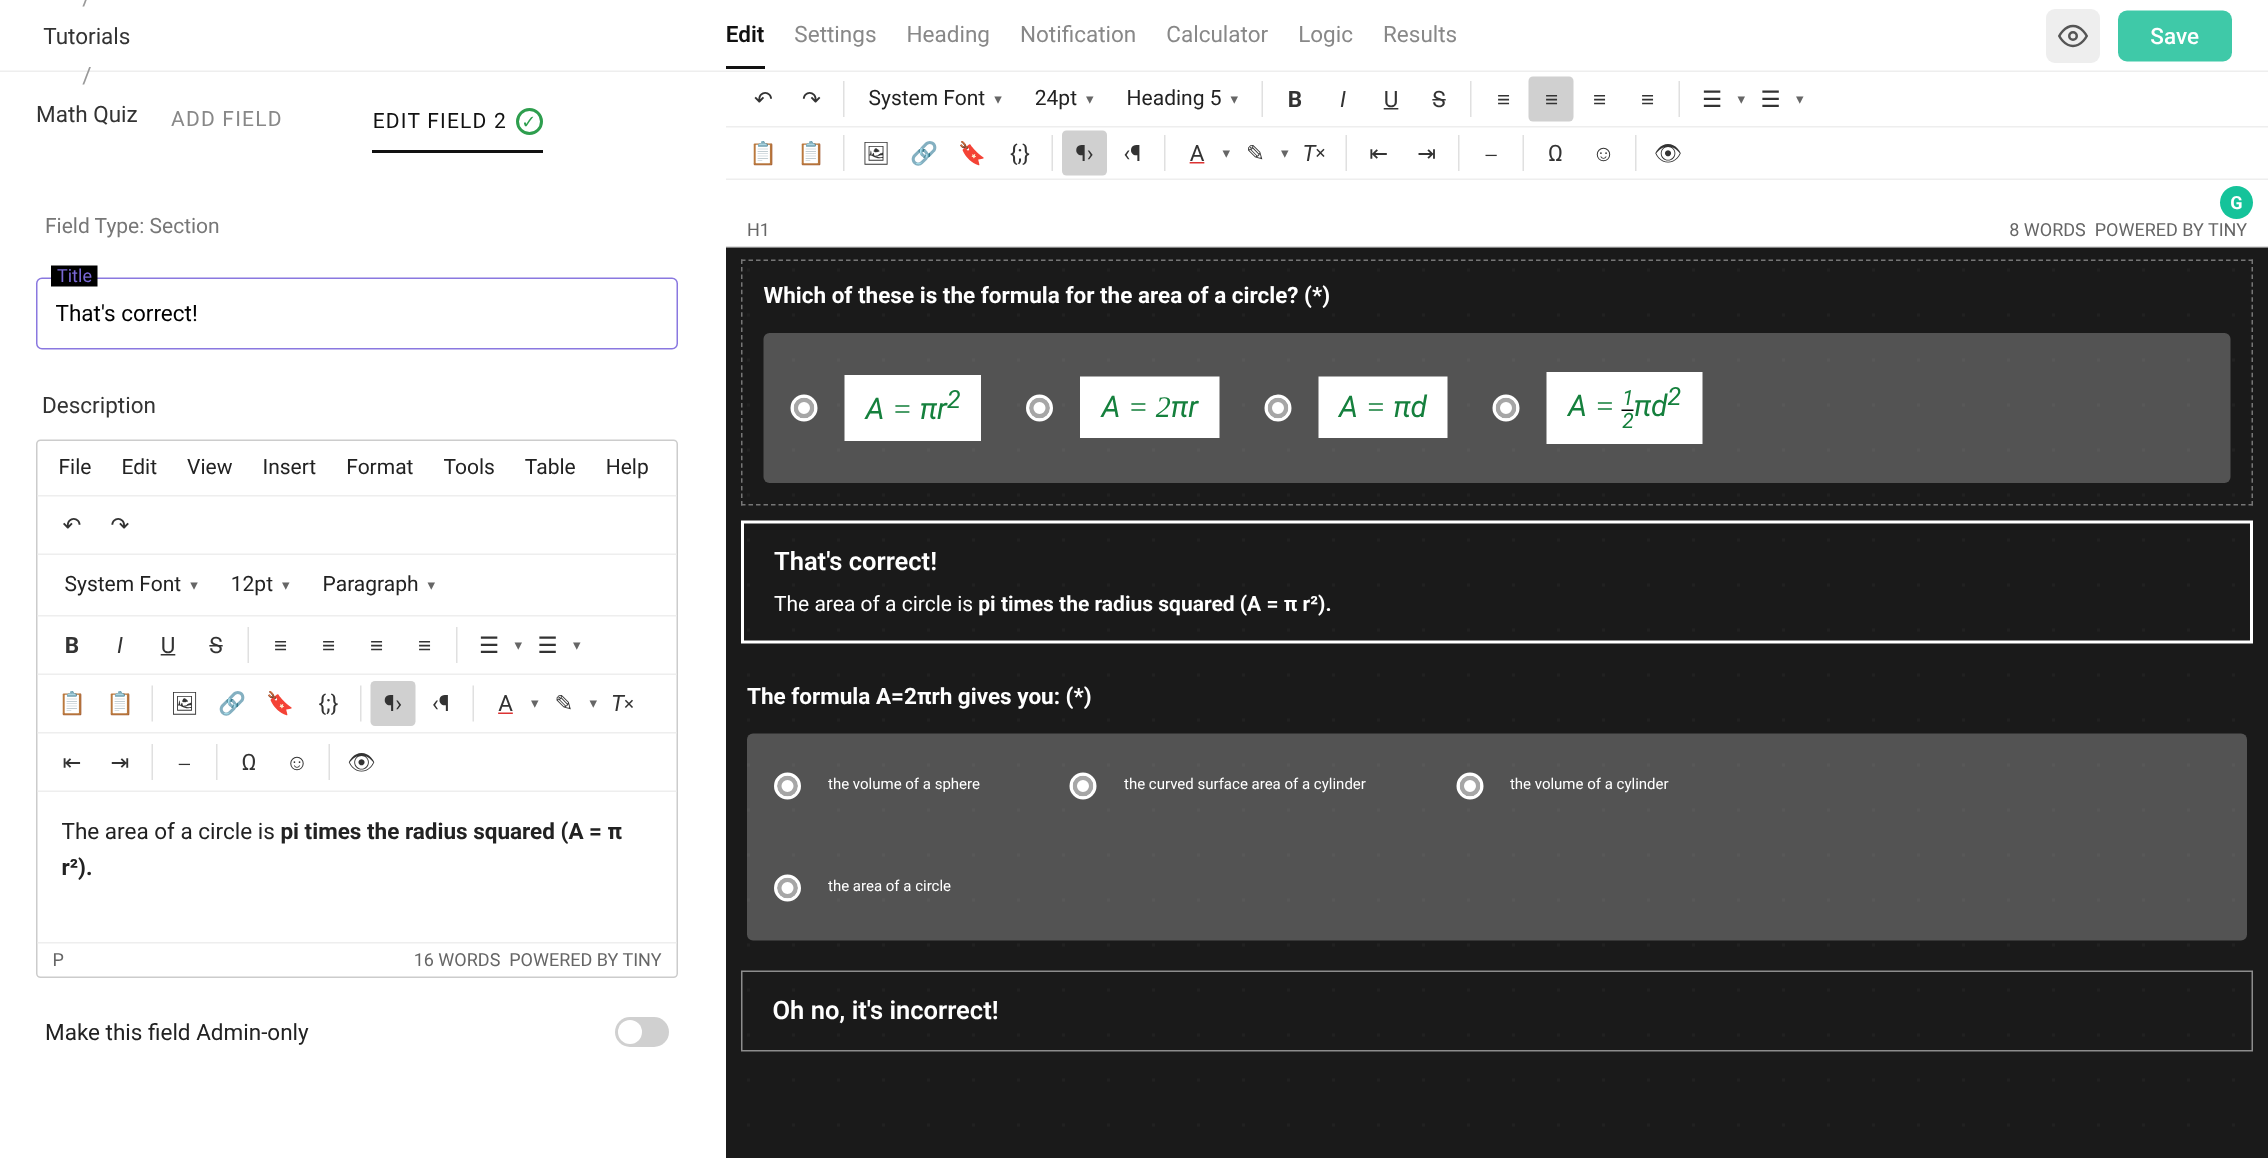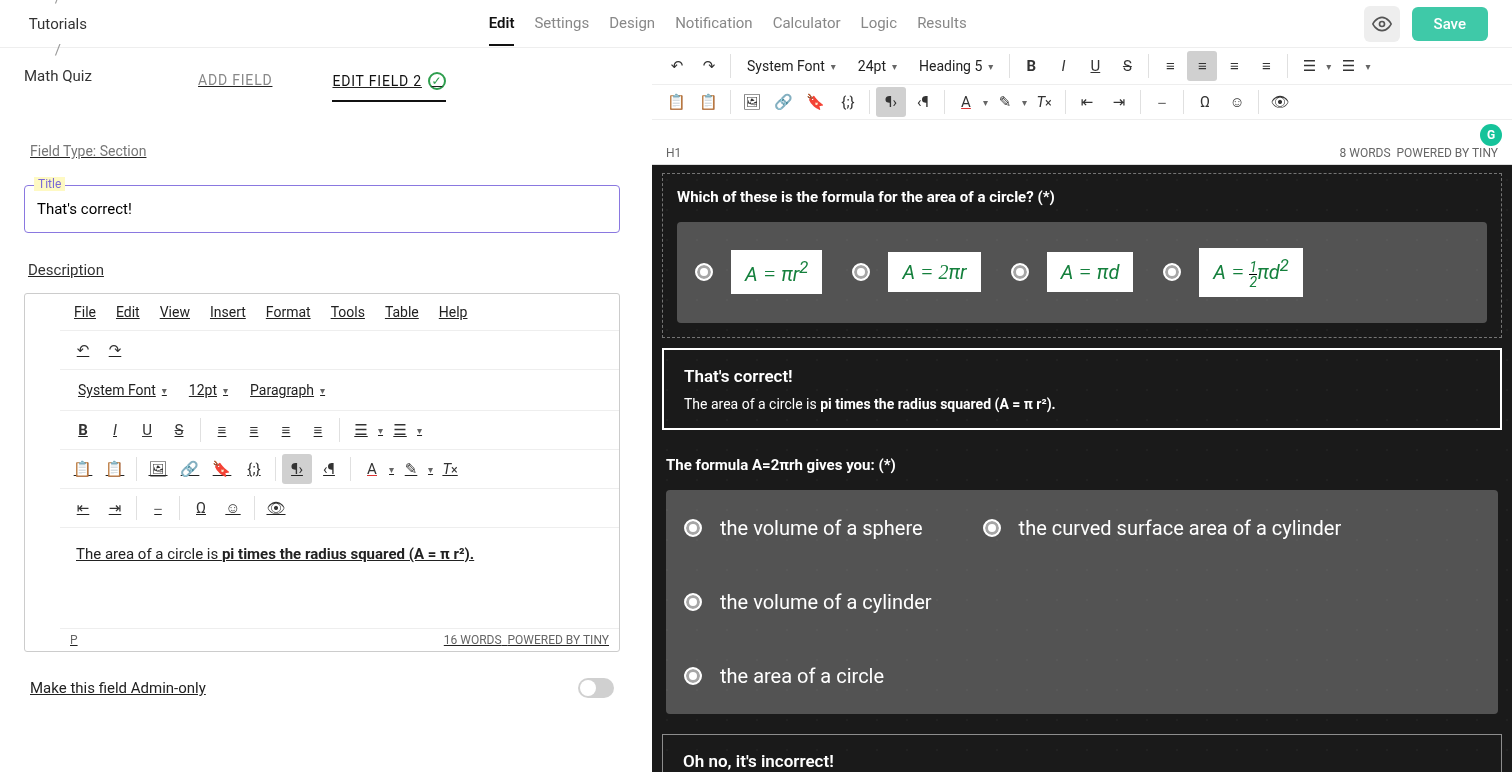--- a/index.html
+++ b/index.html
@@ -8,32 +8,32 @@
 .breadcrumb { display: flex; align-items: center; gap: 8px; font-size: 15px; color: #333; flex-direction: column; }
 .breadcrumb .sep { color: #999; }
 .center-nav { flex: 1; display: flex; justify-content: center; gap: 20px; font-size: 15px; }
 .center-nav span { color: #888; cursor: pointer; padding: 12px 0; }
 .center-nav span.active { color: #111; font-weight: 600; border-bottom: 2px solid #111; }
 .top-right { display: flex; gap: 12px; align-items: center; }
 .preview-btn { width: 36px; height: 36px; border-radius: 6px; background: #eee; display: flex; align-items: center; justify-content: center; cursor: pointer; }
 .save-btn { background: #3fc9a8; color: #fff; border: none; padding: 8px 22px; border-radius: 6px; font-size: 15px; font-weight: 500; cursor: pointer; }
 
 .main { display: flex; height: calc(100% - 48px); }
-.left-panel { width: 652px; padding: 0 20px 0 24px; overflow-y: auto; position: relative; text-decoration: underline; }
+.left-panel { width: 484px; padding: 0 20px 0 24px; overflow-y: auto; position: relative; }
 .left-inner { padding-right: 12px; }
 .left-panel .tabs { display: flex; justify-content: center; gap: 60px; padding: 24px 0 14px; border-bottom: 1px solid transparent; }
 .left-panel .tabs .tab { color: #888; font-size: 14px; letter-spacing: 0.8px; cursor: pointer; padding-bottom: 10px; }
 .left-panel .tabs .tab.active { color: #111; border-bottom: 2px solid #111; display: flex; align-items: center; gap: 6px; }
 .check-ic { width: 18px; height: 18px; border: 2px solid #2e9e4e; border-radius: 50%; display: inline-flex; align-items: center; justify-content: center; color: #2e9e4e; font-size: 12px; }
 .field-type { color: #777; font-size: 14px; margin: 26px 0 26px 6px; }
 .title-wrap { position: relative; margin-bottom: 28px; }
-.title-label { position: absolute; top: -8px; left: 10px; background: #fef9c3; padding: 0 4px; font-size: 12px; color: #7a68d6; }
+.title-label { position: absolute; top: -8px; left: 10px; background: #000000; padding: 0 4px; font-size: 12px; color: #7a68d6; }
 .title-input { width: 100%; border: 1.5px solid #8a78e0; border-radius: 4px; padding: 14px 12px; font-size: 15px; outline: none; }
 .desc-label { font-size: 15px; color: #333; margin: 0 0 14px 4px; }
-.editor-box { border: 1px solid #ccc; border-radius: 3px; padding-left: 35px; }
+.editor-box { border: 1px solid #ccc; border-radius: 3px; }
 .menubar { display: flex; gap: 20px; padding: 10px 14px; font-size: 14px; border-bottom: 1px solid #eee; }
 .toolbar-row { display: flex; align-items: center; gap: 2px; padding: 4px 8px; border-bottom: 1px solid #eee; flex-wrap: wrap; }
 .tool-btn { width: 30px; height: 30px; display: flex; align-items: center; justify-content: center; cursor: pointer; border-radius: 3px; font-size: 15px; color: #333; }
 .tool-btn.active { background: #d0d0d0; }
 .tool-dd { display: flex; align-items: center; gap: 6px; padding: 0 10px; height: 32px; cursor: pointer; font-size: 14px; }
 .tool-sep { width: 1px; height: 24px; background: #e0e0e0; margin: 0 4px; }
 .editor-content { padding: 14px 16px; font-size: 15px; line-height: 1.6; min-height: 100px; }
 .editor-status { display: flex; justify-content: space-between; padding: 4px 10px; font-size: 12px; color: #666; border-top: 1px solid #eee; }
 .admin-row { display: flex; justify-content: space-between; align-items: center; margin-top: 26px; padding: 0 6px; font-size: 15px; }
 .toggle { width: 36px; height: 20px; background: #d0d0d0; border-radius: 10px; position: relative; }
@@ -48,39 +48,39 @@
 .preview { flex: 1; padding: 8px 10px 10px; overflow-y: auto; background: #1a1a1a; background-image: radial-gradient(rgba(255,255,255,0.03) 1px, transparent 1px); background-size: 30px 30px; color: #fff; }
 .q-block { border: 1px dashed rgba(255,255,255,0.4); padding: 14px; margin-bottom: 10px; }
 .q-title { font-size: 15px; font-weight: 700; margin-bottom: 16px; }
 .options-grid { background: rgba(255,255,255,0.25); border-radius: 4px; padding: 26px 18px; display: flex; gap: 30px; flex-wrap: wrap; align-items: center; }
 .opt { display: flex; align-items: center; gap: 18px; }
 .radio { width: 18px; height: 18px; border: 2px solid #fff; border-radius: 50%; background: #fff; box-shadow: inset 0 0 0 3px rgba(0,0,0,0.35); }
 .formula { background: #fff; color: #15803d; padding: 8px 14px; font-family: "Times New Roman", serif; font-size: 20px; font-style: italic; }
 .feedback-block { border: 2px solid #fff; padding: 16px 20px; margin-bottom: 12px; }
 .feedback-block .t { font-size: 17px; font-weight: 600; margin-bottom: 10px; }
 .feedback-block .d { font-size: 14px; }
-.opt-text { font-size: 20px; }
+.opt-text { font-size: 10px; }
 .caret { font-size: 10px; color: #666; }
 svg { display: block; }
 </style>
 </head>
 <body>
 
 <div class="topbar">
   <div class="breadcrumb">
     <span>Home</span>
     <span class="sep">/</span>
     <span>Tutorials</span>
     <span class="sep">/</span>
     <span>Math Quiz</span>
   </div>
   <div class="center-nav">
     <span class="active">Edit</span>
     <span>Settings</span>
-    <span>Design</span>
+    <span>Heading</span>
     <span>Notification</span>
     <span>Calculator</span>
     <span>Logic</span>
     <span>Results</span>
   </div>
   <div class="top-right">
     <div class="preview-btn">
       <span>
         <svg width="20" height="20" viewBox="0 0 24 24" fill="none" stroke="#555" stroke-width="2">
             <path d="M1 12s4-8 11-8 11 8 11 8-4 8-11 8-11-8-11-8z"></path>

